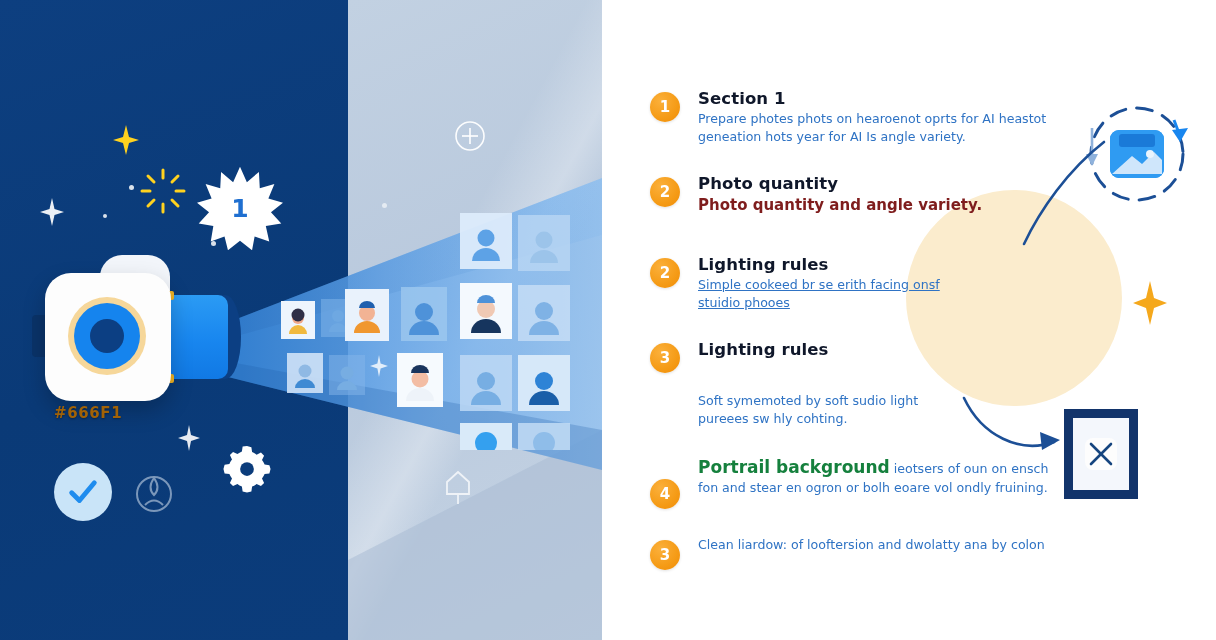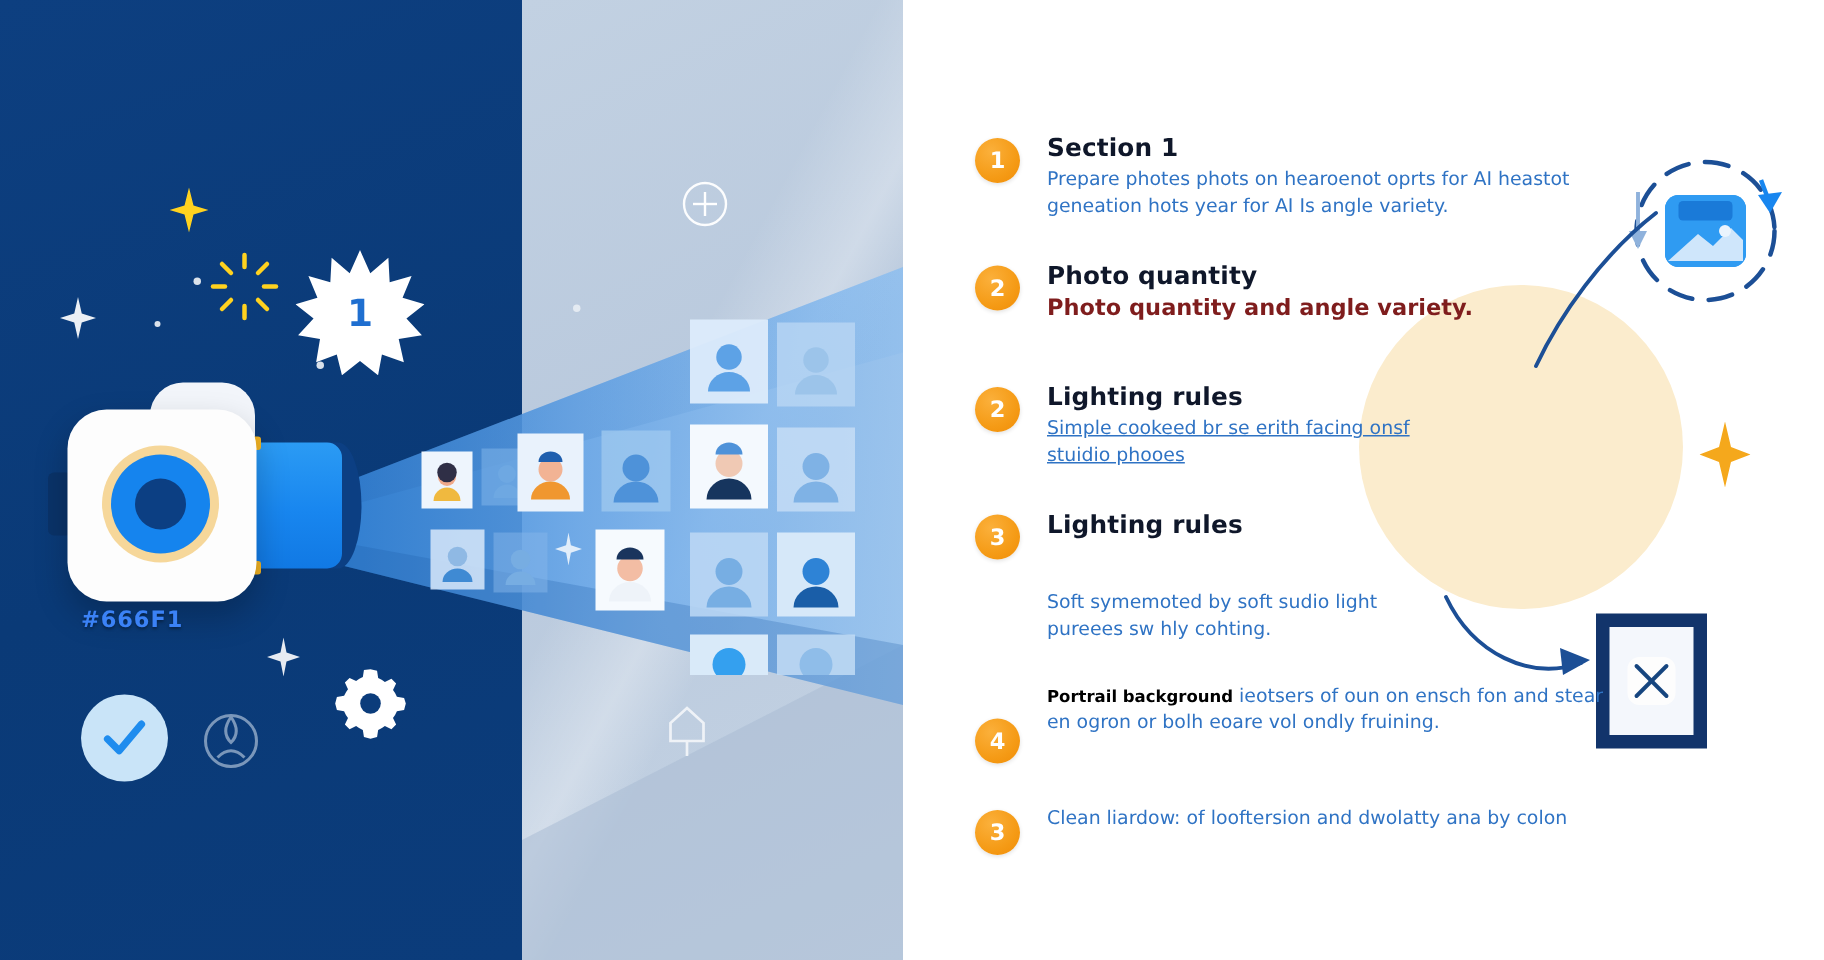--- a/index.html
+++ b/index.html
@@ -30,21 +30,21 @@
     background:#f6d79a;}
   .cam-ring2{position:absolute;left:34px;top:48px;width:66px;height:66px;border-radius:50%;background:#1584ee;}
   .cam-pupil{position:absolute;left:50px;top:64px;width:34px;height:34px;border-radius:50%;background:#0c3f83;}
   .cam-lens{position:absolute;left:120px;top:40px;width:68px;height:84px;
     background:linear-gradient(180deg,#2b9bf4 0%,#1886ef 55%,#1179e4 100%);border-radius:3px 10px 10px 3px;}
   .cam-lens-cap{position:absolute;left:175px;top:40px;width:26px;height:84px;background:#0c3f83;
     border-radius:0 60% 60% 0 / 0 50% 50% 0;}
   .cam-strip-t{position:absolute;left:116px;top:36px;width:18px;height:9px;background:#f0b223;border-radius:2px;}
   .cam-strip-b{position:absolute;left:116px;top:119px;width:18px;height:9px;background:#f0b223;border-radius:2px;}
   .cam-tab{position:absolute;left:-8px;top:60px;width:16px;height:42px;background:#0a3369;border-radius:4px;}
-  .cam-label{position:absolute;left:54px;top:404px;color:#3b82f6;font-weight:bold;font-size:15px;
+  .cam-label{position:absolute;left:54px;top:404px;color:#a16207;font-weight:bold;font-size:15px;
     letter-spacing:.6px;font-family:"DejaVu Sans",sans-serif;text-shadow:0 1px 2px rgba(0,0,0,.35);}
 
   
   .burst{position:absolute;left:197px;top:165px;width:86px;height:86px;}
   .burst-num{position:absolute;left:0;top:0;width:86px;height:86px;display:flex;align-items:center;
     justify-content:center;color:#1f6fd0;font-weight:bold;font-size:25px;}
 
   
   .check-circle{position:absolute;left:54px;top:463px;width:58px;height:58px;border-radius:50%;
     background:#c9e4f8;display:flex;align-items:center;justify-content:center;}
@@ -58,21 +58,21 @@
   
   .list{position:absolute;left:650px;top:88px;width:430px;}
   .row{position:relative;margin-bottom:27px;padding-left:48px;min-height:54px;}
   .num{position:absolute;left:0;top:4px;width:30px;height:30px;border-radius:50%;
     background:radial-gradient(circle at 35% 30%,#fbb03b 0%,#f59b16 60%,#f08c06 100%);
     color:#fff;font-weight:bold;font-size:15px;display:flex;align-items:center;justify-content:center;
     box-shadow:0 1px 3px rgba(0,0,0,.12);}
   .h{color:#0f172a;font-weight:bold;font-size:16.5px;line-height:1.28;margin:0 0 1px 0;
     letter-spacing:.1px;}
   .b{color:#2f73c4;font-size:12.6px;line-height:1.42;margin:0;max-width:372px;}
-  .b .strong{color:#000000;font-weight:bold;font-size:11px;}
+  .b .strong{color:#15803d;font-weight:bold;font-size:17px;}
 
   
   .headwrap{position:absolute;left:898px;top:182px;width:250px;height:250px;}
   .cream{position:absolute;left:8px;top:8px;width:216px;height:216px;border-radius:50%;background:#fbeccd;}
 
   
   .envwrap{position:absolute;left:1062px;top:92px;width:150px;height:130px;}
   .env{position:absolute;left:48px;top:38px;width:54px;height:48px;border-radius:9px;
     background:linear-gradient(180deg,#2f9bf2 0%,#1f8cee 100%);}
 

